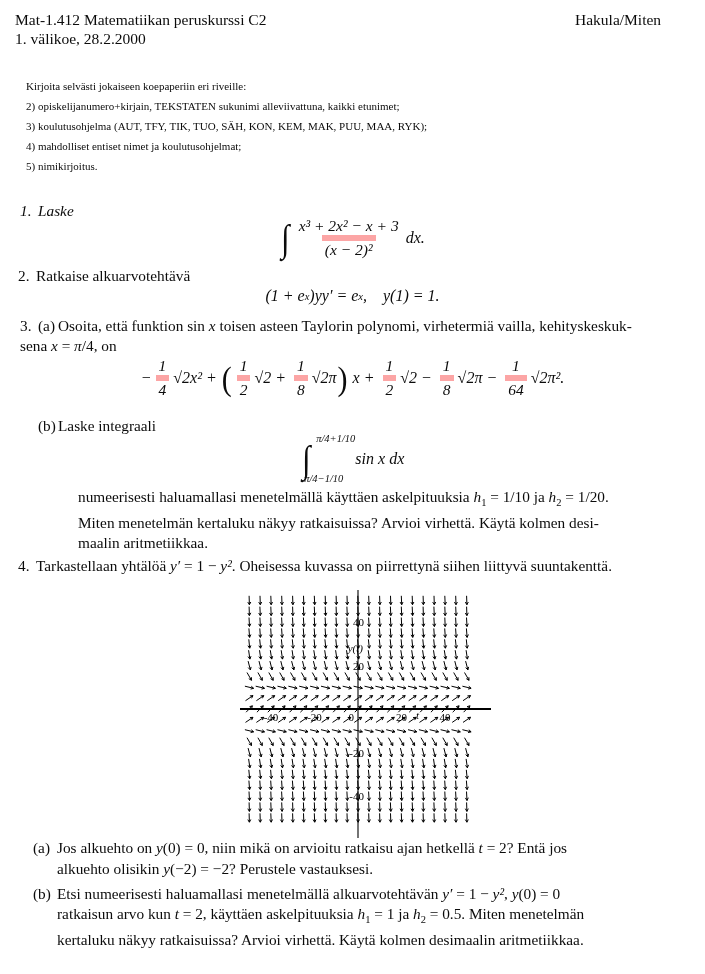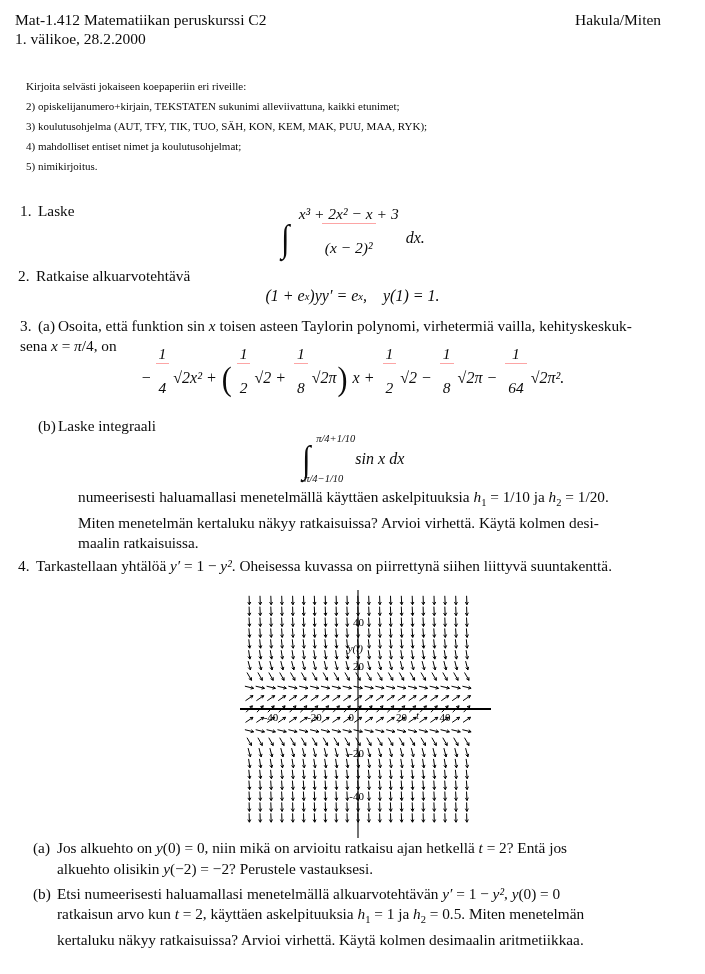--- a/index.html
+++ b/index.html
@@ -11,21 +11,21 @@
   .pline{white-space:nowrap;}
   .pnum{display:inline-block;width:18px;}
   .plab{display:inline-block;width:20px;}
   .sublab{display:inline-block;width:24px;flex:0 0 24px;}
   .subrow{position:absolute;display:flex;font-size:15.3px;line-height:20.5px;}
   .disp{position:absolute;left:0;width:705px;display:flex;justify-content:center;
         align-items:center;font-size:16px;font-style:italic;}
   .mt{white-space:pre;}
   .mfrac{display:inline-flex;flex-direction:column;align-items:center;
          margin:0 4px;line-height:1.15;font-size:15.5px;vertical-align:middle;}
-  .mfrac .fd{border-top:1px solid #fca5a5;padding:15px 3px;}
+  .mfrac .fd{border-top:6px solid #fca5a5;padding:0 3px;}
   .mfrac .fn{padding:0 3px;}
   .mint{font-size:38px;font-style:normal;line-height:0.95;transform:scaleX(.8);
         display:inline-block;margin-right:1px;}
   .limcol{display:inline-flex;flex-direction:column;justify-content:space-between;
           height:50px;font-size:10.5px;line-height:1;margin-right:4px;}
   .limcol .top{transform:translateX(4px);}
   .limcol .bot{transform:translateX(-8px);}
   .bigp{font-size:30px;font-style:normal;line-height:1;display:inline-block;
         transform:scaleY(1.15);margin:0 1px;}
   sub,sup{font-size:10.5px;}
@@ -44,21 +44,21 @@
   <div class="hdr" style="position:absolute;left:575px;top:10px;">Hakula/Miten</div>
 
   <div class="instr" style="position:absolute;left:14px;top:76px;">
     <div>Kirjoita selvästi jokaiseen koepaperiin eri riveille:</div>
     <div>2) opiskelijanumero+kirjain, TEKSTATEN sukunimi alleviivattuna, kaikki etunimet;</div>
     <div>3) koulutusohjelma (AUT, TFY, TIK, TUO, SÄH, KON, KEM, MAK, PUU, MAA, RYK);</div>
     <div>4) mahdolliset entiset nimet ja koulutusohjelmat;</div>
     <div>5) nimikirjoitus.</div>
   </div>
 
-  <div class="prob" style="left:20px;top:201px;">
+  <div class="prob" style="left:20px;top:201px;font-style:italic;">
     <span class="pnum">1.</span><span>Laske</span>
   </div>
   <div class="disp" style="top:213px;height:50px;">
       <span class="mint">∫</span>
       <span class="mfrac">
         <span class="fn">x³ + 2x² − x + 3</span>
         <span class="fd">(x − 2)²</span>
       </span>
       <span class="mt">dx.</span>
     </div>
@@ -124,21 +124,21 @@
         <span class="limcol">
           <span class="top">π/4+1/10</span>
           <span class="bot">π/4−1/10</span>
         </span>
       </span>
       <span class="mt">sin x dx</span>
     </div>
   <div class="prob" style="left:78px;top:487px;width:594px;line-height:19.8px;">
     <div><span>numeerisesti haluamallasi menetelmällä käyttäen askelpituuksia </span><span style="font-style: italic;">h</span><sub>1</sub><span> = 1/10 ja </span><span style="font-style: italic;">h</span><sub>2</sub><span> = 1/20.</span></div>
     <div><span>Miten menetelmän kertaluku näkyy ratkaisuissa? Arvioi virhettä. Käytä kolmen desi-</span></div>
-    <div><span>maalin ratkaisuissa.</span></div>
+    <div><span>maalin aritmetiikkaa.</span></div>
   </div>
 
   <div class="prob" style="left:18px;top:556px;width:680px;">
     <span class="pnum">4.</span><span><span>Tarkastellaan yhtälöä </span><span style="font-style: italic;">y′</span><span> = 1 − </span><span style="font-style: italic;">y²</span><span>. Oheisessa kuvassa on piirrettynä siihen liittyvä suuntakenttä.</span></span>
   </div>
 
   <div class="plot">
     <svg id="field-svg" width="252" height="256">
         <path d="M0 124 H251" stroke="#000000" stroke-width="1.8"></path>
         <path d="M118 5 V253" stroke="#000000" stroke-width="1.1"></path>

